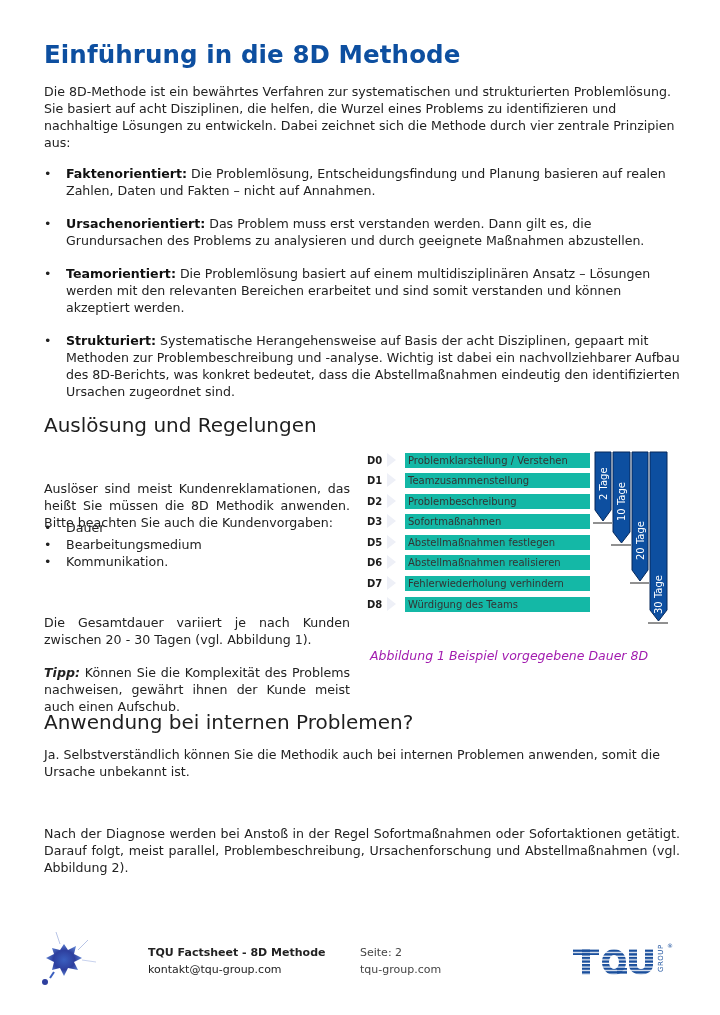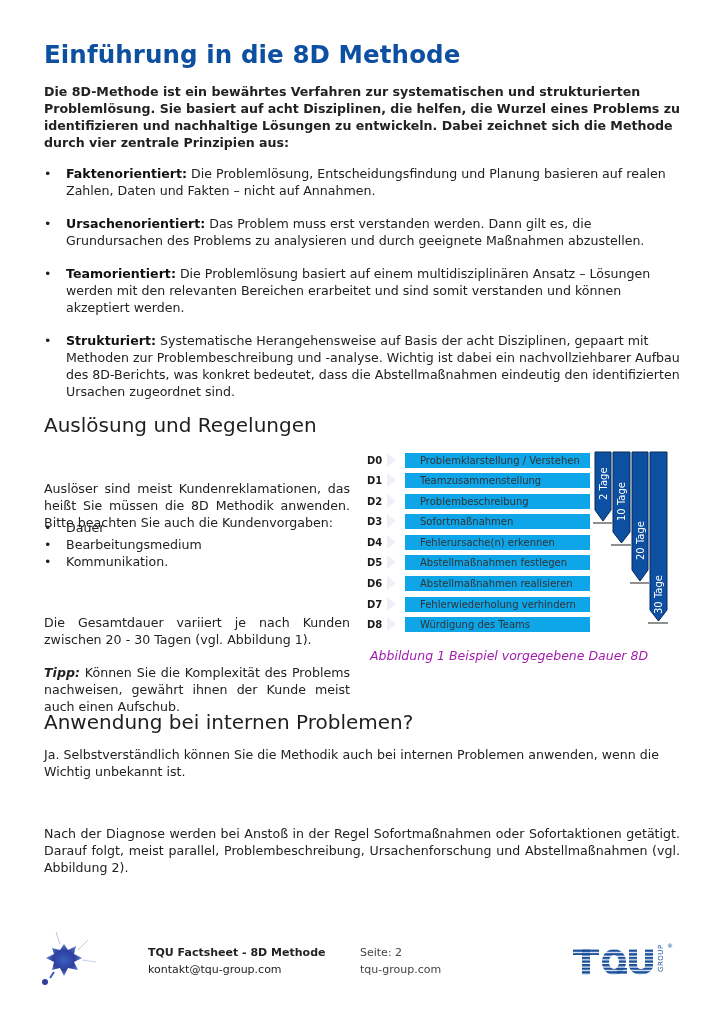--- a/index.html
+++ b/index.html
@@ -16,31 +16,31 @@
   .bullets li b { font-weight:700; color:#111; }
   h2 { position:absolute; left:44px; margin:0; font-size:20px; font-weight:500; color:#1e1e1e; }
   
   .dtable { position:absolute; left:365px; top:452px; width:225px; }
   .drow { position:relative; height:16px; margin-bottom:4.6px; display:flex; align-items:center; }
   .dcode { width:30px; height:15px; position:relative; font-size:10px; font-weight:700; color:#1b1b1b;
            display:flex; align-items:center; padding-left:2px; box-sizing:border-box; }
   .dcode::after { content:""; position:absolute; left:22px; top:0; width:0; height:0;
            border-top:7.5px solid transparent; border-bottom:7.5px solid transparent; border-left:9px solid #eef0f7; }
   .dcode-bg { position:absolute; left:0; top:0; width:22px; height:15px; background:#eef0f7; z-index:-1; }
-  .dlabel { margin-left:10px; flex:1; height:15px; background:#0ea5e9; font-size:10px; color:#333;
-            display:flex; align-items:center; padding-left:15px; }
+  .dlabel { margin-left:10px; flex:1; height:15px; background:#14b8a6; font-size:10px; color:#333;
+            display:flex; align-items:center; padding-left:3px; }
   .caption { position:absolute; left:370px; top:648px; font-size:12.5px; font-style:italic; color:#a21caf; }
   .footer-t { font-size:11px; color:#222; }
 </style>
 </head>
 <body>
 
 <h1>Einführung in die 8D Methode</h1>
 
-<p class="p abs" style="left:44px; top:83px; width:636px;font-weight:bold;">Die 8D-Methode ist ein bewährtes Verfahren zur systematischen und strukturierten Problemlösung. Sie basiert auf acht Disziplinen, die helfen, die Wurzel eines Problems zu identifizieren und nachhaltige Lösungen zu entwickeln. Dabei zeichnet sich die Methode durch vier zentrale Prinzipien aus:</p>
+<p class="p abs" style="left:44px; top:83px; width:636px;">Die 8D-Methode ist ein bewährtes Verfahren zur systematischen und strukturierten Problemlösung. Sie basiert auf acht Disziplinen, die helfen, die Wurzel eines Problems zu identifizieren und nachhaltige Lösungen zu entwickeln. Dabei zeichnet sich die Methode durch vier zentrale Prinzipien aus:</p>
 
 <ul class="bullets" style="top:165px;">
   <li style="margin-bottom:16px;">
     <span class="dot">•</span>
     <b>Faktenorientiert:</b><span> Die Problemlösung, Entscheidungsfindung und Planung basieren auf realen Zahlen, Daten und Fakten – nicht auf Annahmen.</span>
   </li>
   <li style="margin-bottom:16px;">
     <span class="dot">•</span>
     <b>Ursachenorientiert:</b><span> Das Problem muss erst verstanden werden. Dann gilt es, die Grundursachen des Problems zu analysieren und durch geeignete Maßnahmen abzustellen.</span>
   </li>
@@ -93,27 +93,20 @@
   <div class="drow">
       <div class="dcode">
         <div class="dcode-bg"></div>
         <span>D3</span>
       </div>
       <div class="dlabel">Sofortmaßnahmen</div>
     </div>
   <div class="drow">
       <div class="dcode">
         <div class="dcode-bg"></div>
-        <span>D4</span>
-      </div>
-      <div class="dlabel">Fehlerursache(n) erkennen</div>
-    </div>
-  <div class="drow">
-      <div class="dcode">
-        <div class="dcode-bg"></div>
         <span>D5</span>
       </div>
       <div class="dlabel">Abstellmaßnahmen festlegen</div>
     </div>
   <div class="drow">
       <div class="dcode">
         <div class="dcode-bg"></div>
         <span>D6</span>
       </div>
       <div class="dlabel">Abstellmaßnahmen realisieren</div>
@@ -158,21 +151,21 @@
 </svg>
 
 <div class="abs" style="left:598px; top:500px; transform:rotate(-90deg); transform-origin:left top; color:#fff; font-size:10px; white-space:nowrap;">2 Tage</div>
 <div class="abs" style="left:616px; top:521px; transform:rotate(-90deg); transform-origin:left top; color:#fff; font-size:10px; white-space:nowrap;">10 Tage</div>
 <div class="abs" style="left:635px; top:560px; transform:rotate(-90deg); transform-origin:left top; color:#fff; font-size:10px; white-space:nowrap;">20 Tage</div>
 <div class="abs" style="left:653px; top:614px; transform:rotate(-90deg); transform-origin:left top; color:#fff; font-size:10px; white-space:nowrap;">30 Tage</div>
 
 <div class="caption">Abbildung 1 Beispiel vorgegebene Dauer 8D</div>
 
 <h2 style="top:710px;">Anwendung bei internen Problemen?</h2>
-<p class="p abs" style="left:44px; top:746px; width:636px;">Ja. Selbstverständlich können Sie die Methodik auch bei internen Problemen anwenden, wenn die Wichtig unbekannt ist.</p>
+<p class="p abs" style="left:44px; top:746px; width:636px;">Ja. Selbstverständlich können Sie die Methodik auch bei internen Problemen anwenden, somit die Ursache unbekannt ist.</p>
 <p class="p abs just" style="left:44px; top:797px; width:636px;">Nach der Diagnose werden bei Anstoß in der Regel Sofortmaßnahmen oder Sofortaktionen getätigt. Darauf folgt, meist parallel, Problembeschreibung, Ursachenforschung und Abstellmaßnahmen (vgl. Abbildung 2).</p>
 
 <svg class="abs" style="left:30px; top:926px;" width="80" height="68">
   <defs>
     <radialGradient id="sp" cx="50%" cy="50%" r="50%">
       <stop offset="0%" stop-color="#3a5fbf"></stop>
       <stop offset="60%" stop-color="#2e3f9e"></stop>
       <stop offset="100%" stop-color="#5c7fd0"></stop>
     </radialGradient>
   </defs>

